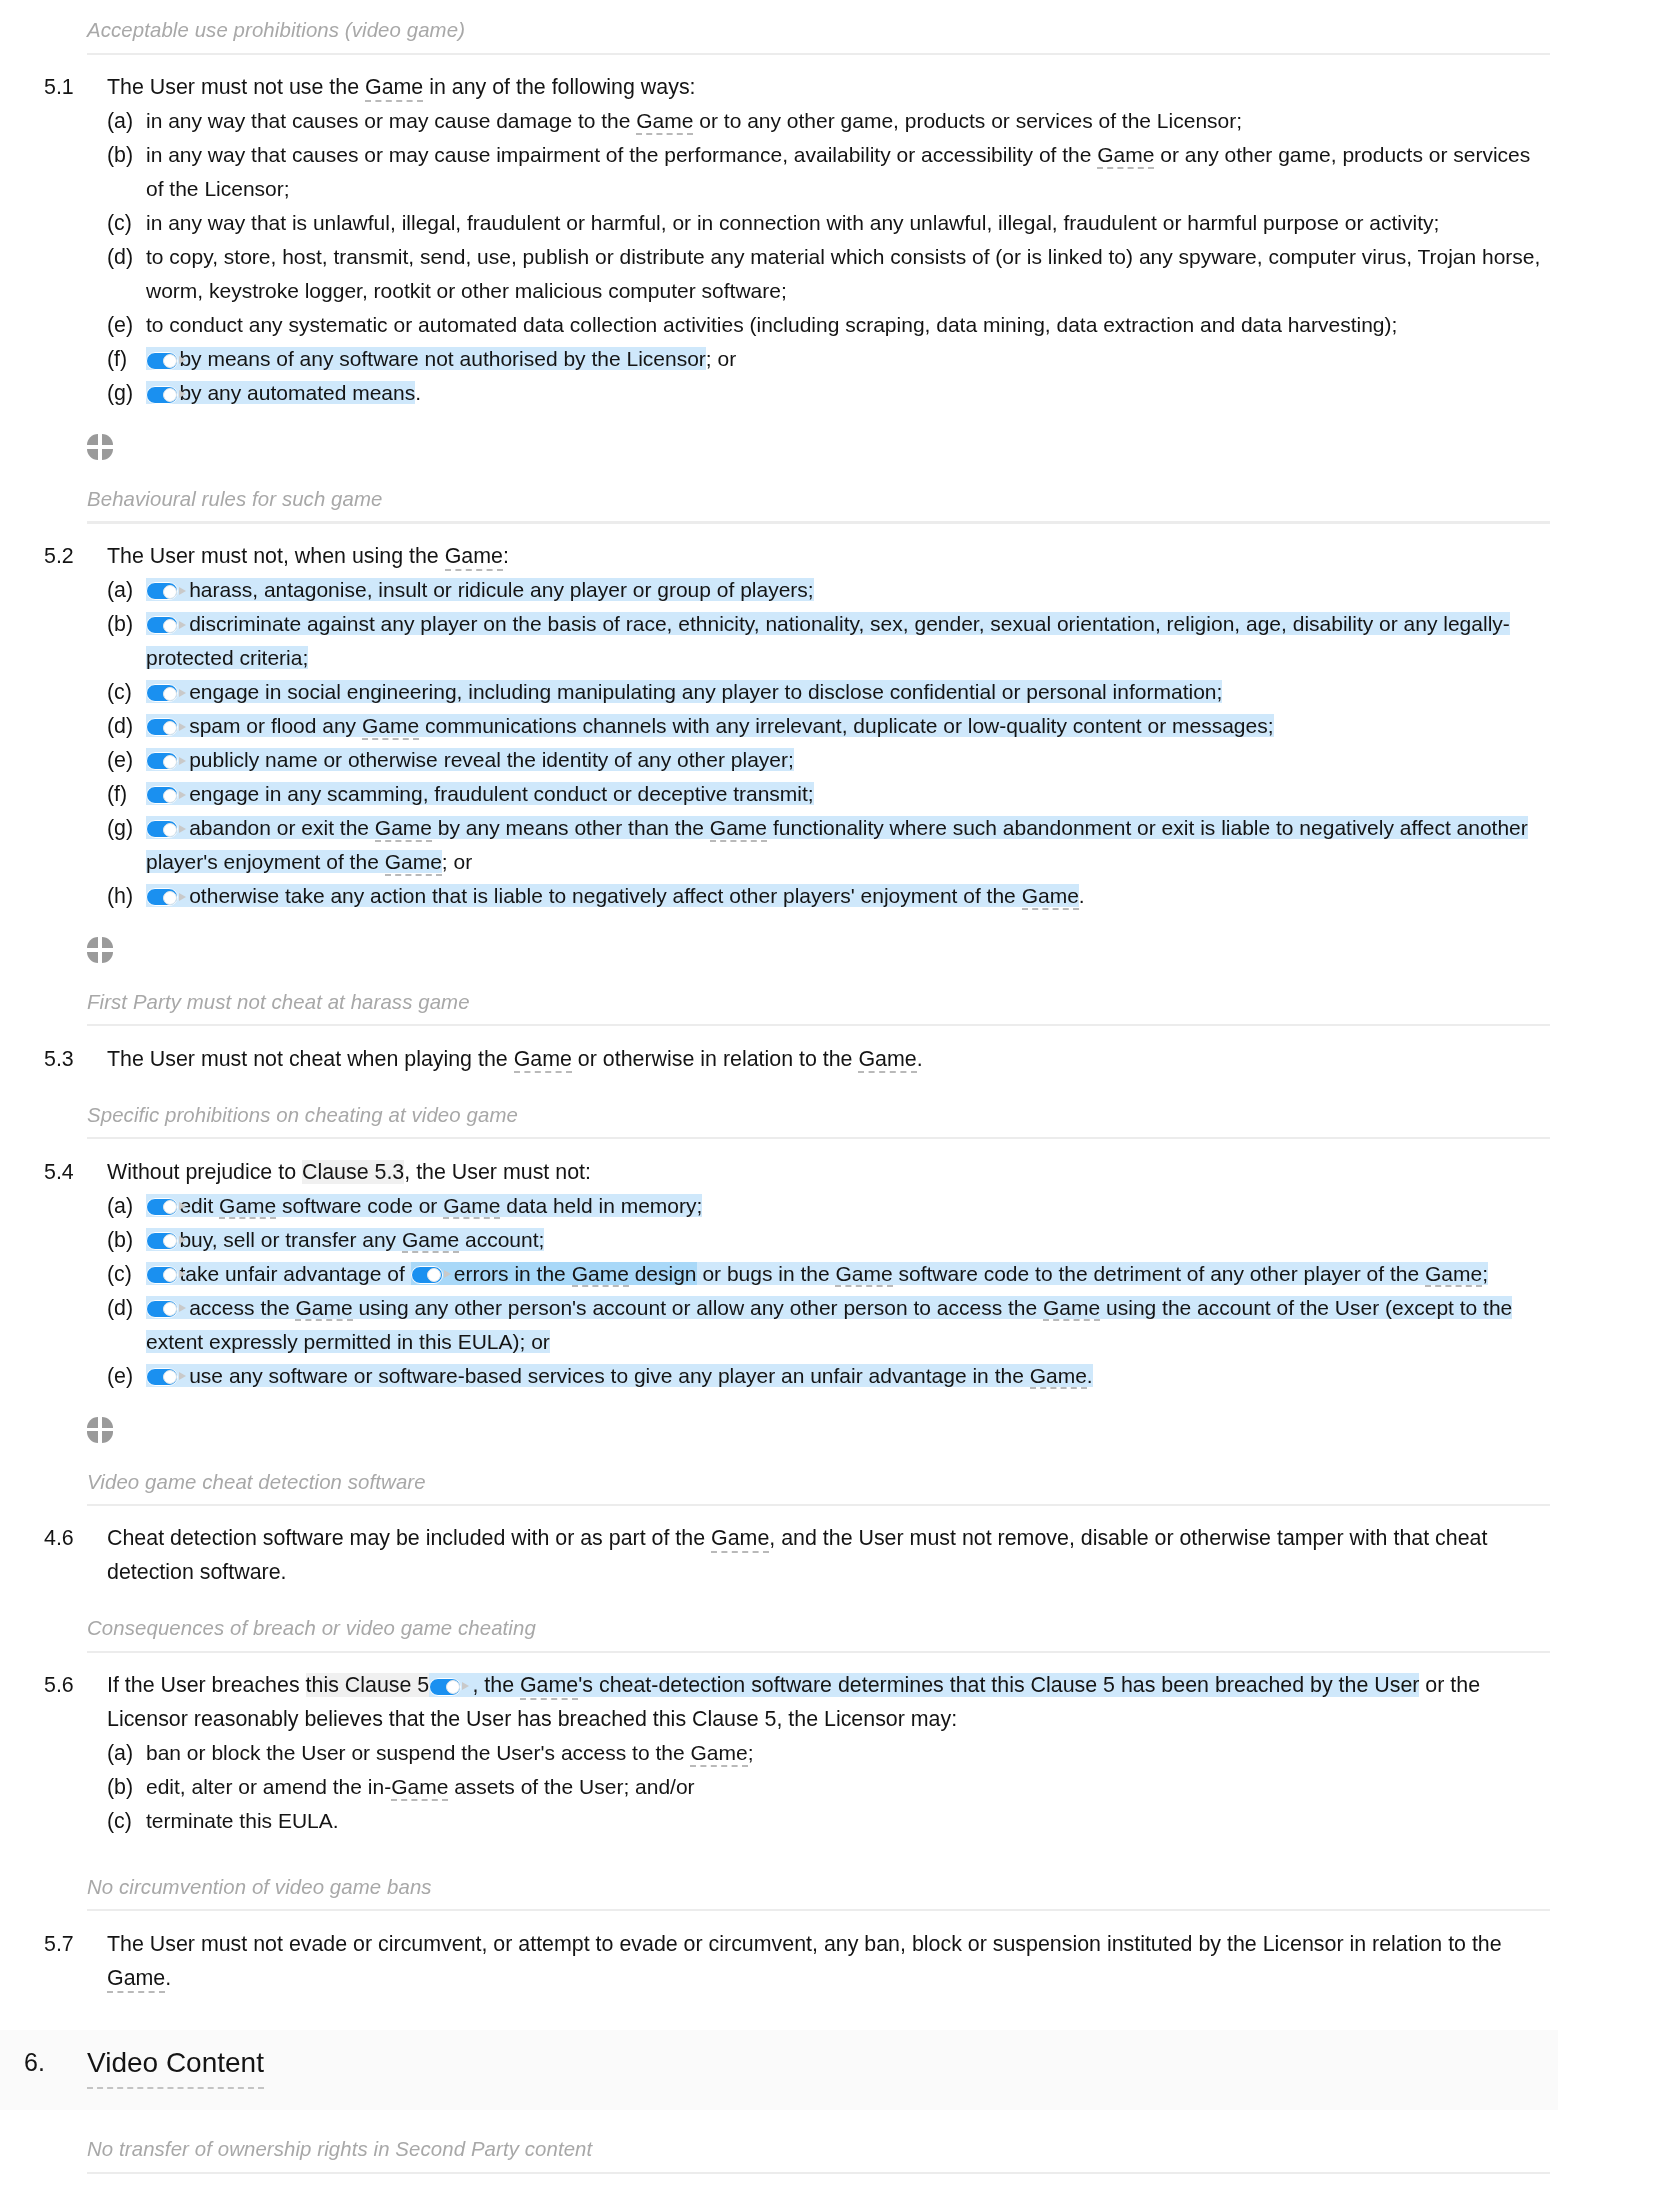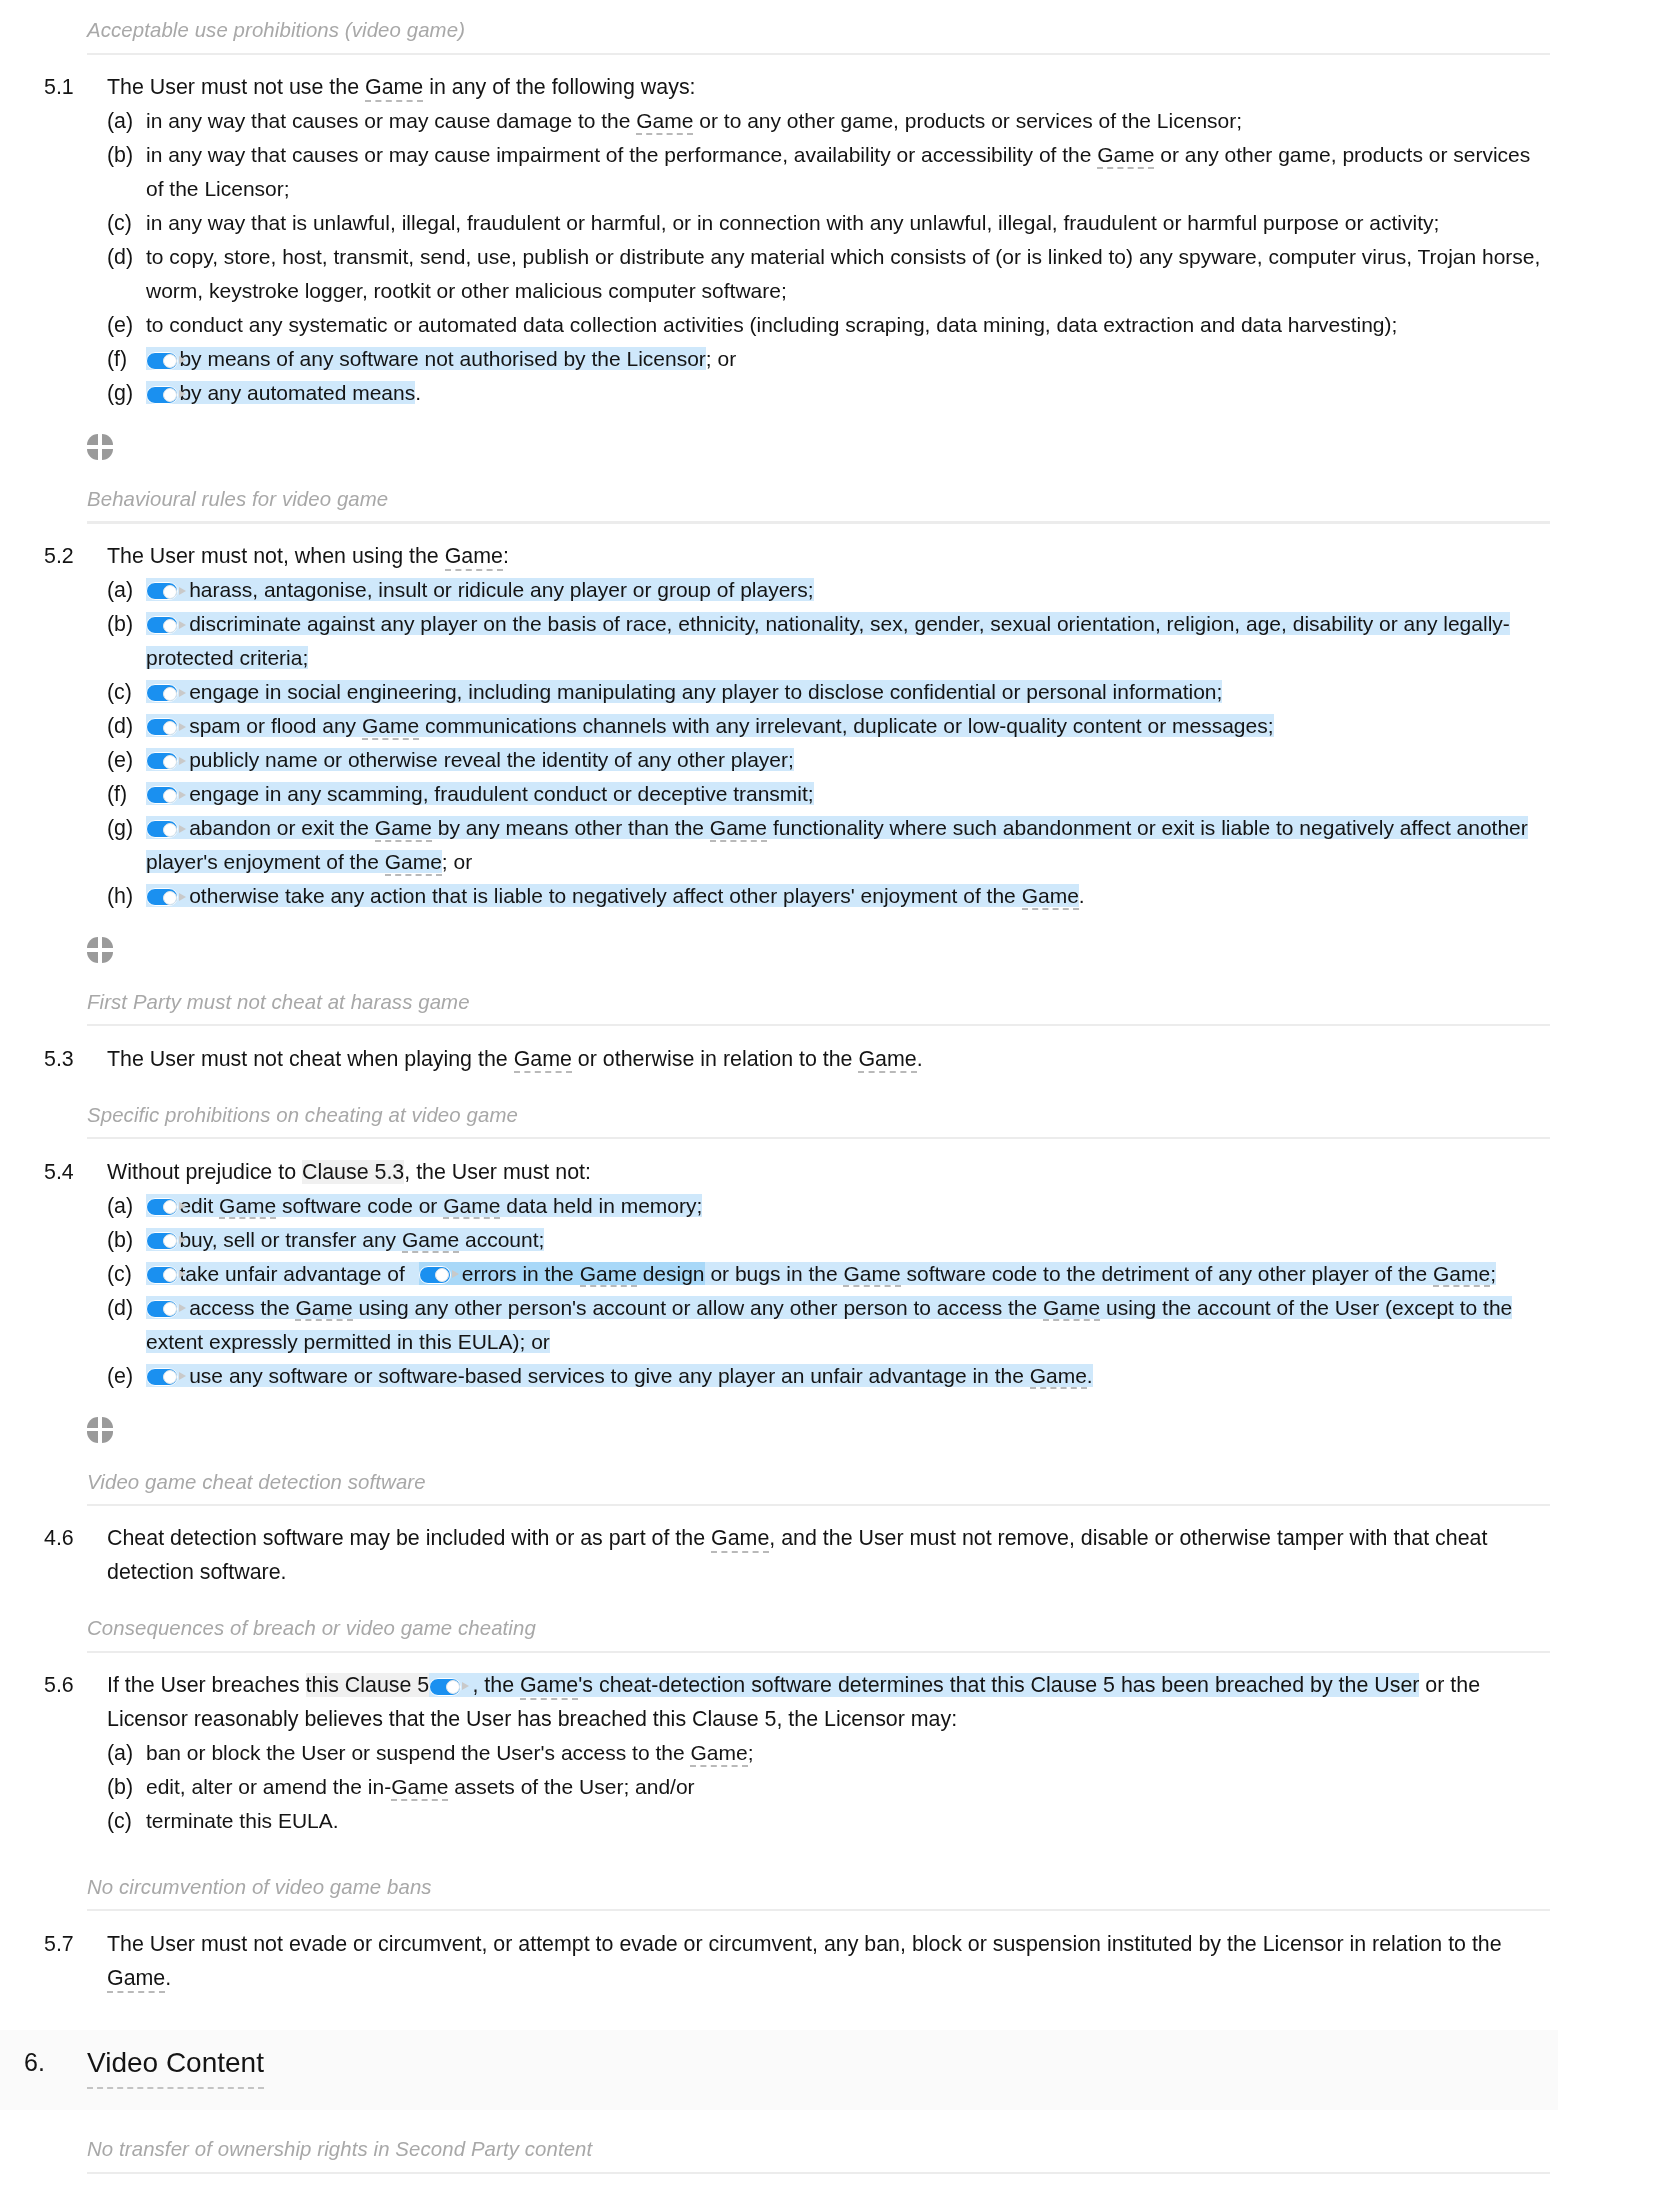--- a/index.html
+++ b/index.html
@@ -88,21 +88,21 @@
     white-space: nowrap;
   }
   .sh-rule {
     height: 2.1px;
     background: #ececec;
     margin-top: 6.3px;
   }
 
   
   .hl { background: #cfe8fb; }
-  .hl-deep { background: #a8d8f8; margin-left: 8px; }
+  .hl-deep { background: #a8d8f8; }
   .hl-gray { background: #f0f0f0; }
 
   
   .term {
     border-bottom: 2.1px dashed #b9b9b9;
     padding-bottom: 0.7px;
   }
 
   
   .toggle {
@@ -254,21 +254,21 @@
           <span class="q2"></span>
           <span class="q3"></span>
           <span class="q4"></span>
         </div>
     </div>
 
     <div class="gap-md"></div>
     <div class="side-head">
       <div class="spacer"></div>
       <div class="sh-inner">
-        <div class="sh-label">Behavioural rules for video game</div>
+        <div class="sh-label">Behavioural rules for such game</div>
         <div class="sh-rule"></div>
       </div>
     </div>
     <div class="gap-sm"></div>
 
     <div class="clause-row">
       <div class="clause-num">5.2</div>
       <div class="clause-body">
         <div>The User must not, when using the <span class="term">Game</span>:</div>
         <div class="sub-list">

